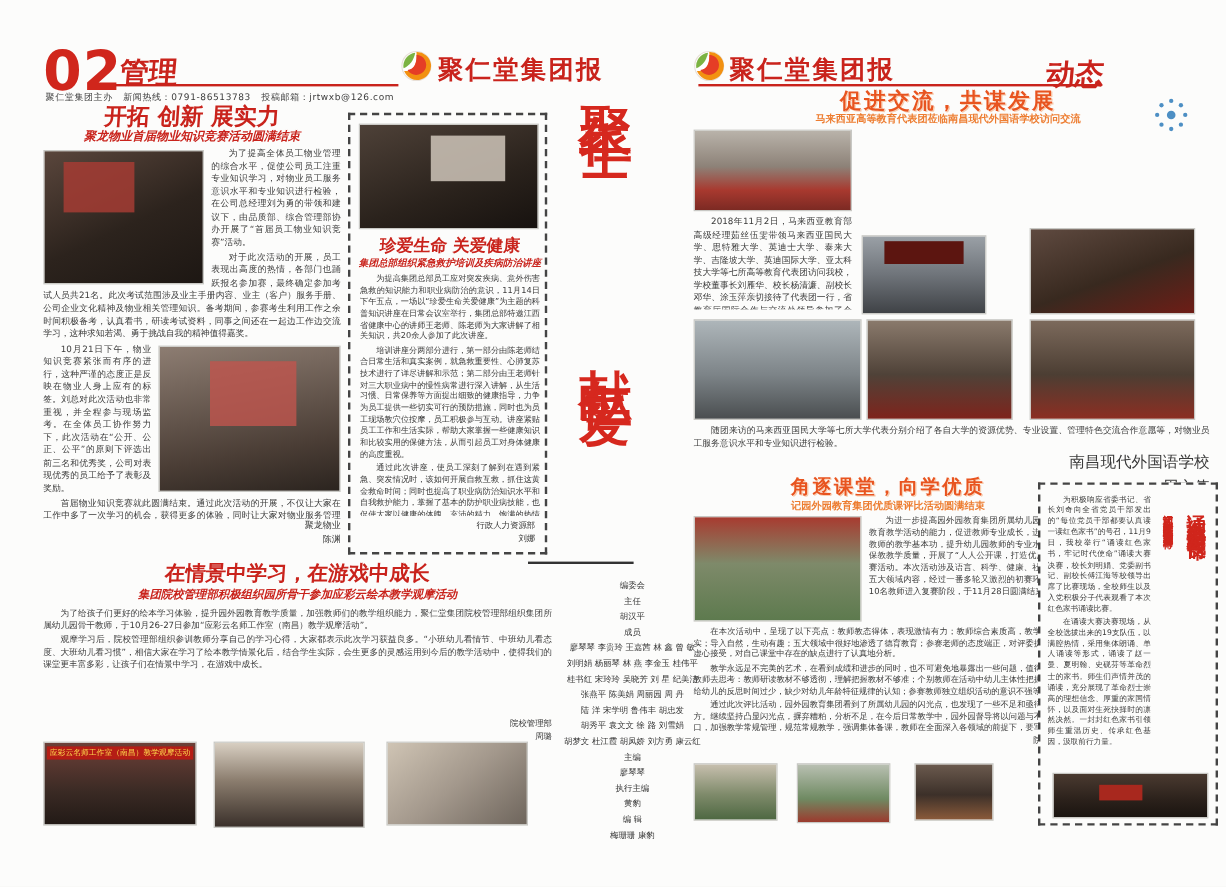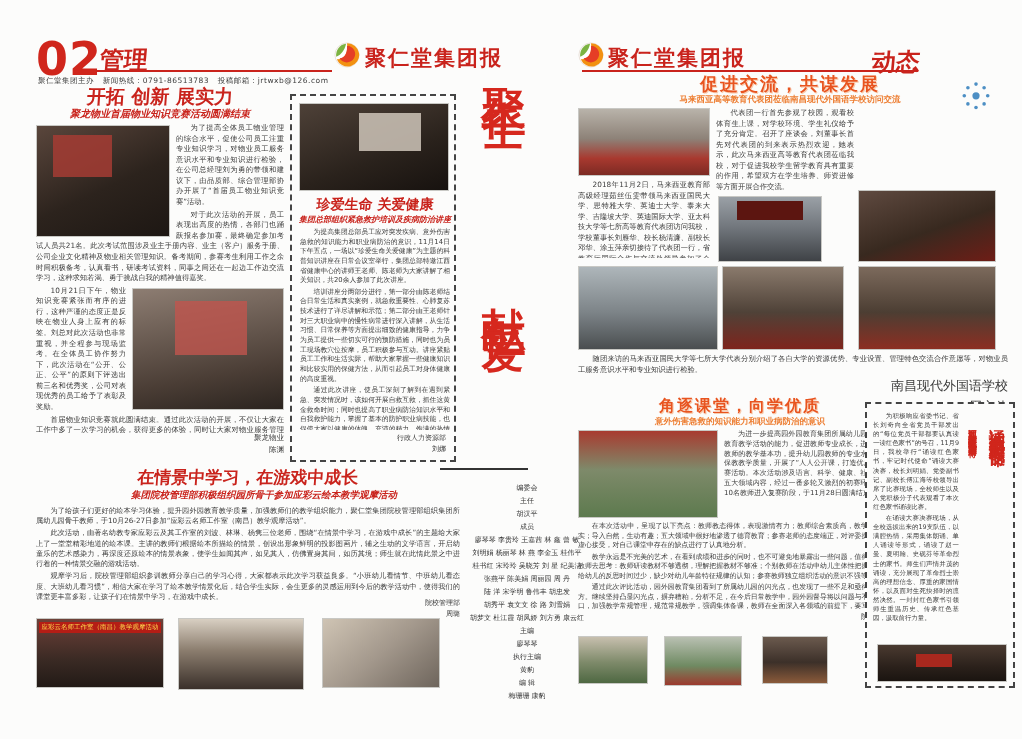--- a/index.html
+++ b/index.html
@@ -95,24 +95,23 @@
       <p>培训讲座分两部分进行，第一部分由陈老师结合日常生活和真实案例，就急救重要性、心肺复苏技术进行了详尽讲解和示范；第二部分由王老师针对三大职业病中的慢性病常进行深入讲解，从生活习惯、日常保养等方面提出细致的健康指导，力争为员工提供一些切实可行的预防措施，同时也为员工现场教穴位按摩，员工积极参与互动。讲座紧贴员工工作和生活实际，帮助大家掌握一些健康知识和比较实用的保健方法，从而引起员工对身体健康的高度重视。</p>
       <p>通过此次讲座，使员工深刻了解到在遇到紧急、突发情况时，该如何开展自救互救，抓住这黄金救命时间；同时也提高了职业病防治知识水平和自我救护能力，掌握了基本的防护职业病技能，也促使大家以健康的体魄、充沛的精力、饱满的热情投入到工作中。</p>
     </div>
     <div class="abs sig" style="right:8px;bottom:5px;width:120px;font-size:7px;">
       <div>行政人力资源部</div>
       <div>刘娜</div>
     </div>
   </div>
 
   <div class="abs atitle" style="left:36px;top:466px;width:424px;font-size:17px;">在情景中学习，在游戏中成长</div>
-  <div class="abs asub" style="left:52px;top:489px;width:424px;font-size:9.5px;">集团院校管理部积极组织园所骨干参加应彩云绘本教学观摩活动</div>
+  <div class="abs asub" style="left:36px;top:489px;width:424px;font-size:9.5px;">集团院校管理部积极组织园所骨干参加应彩云绘本教学观摩活动</div>
   <div class="abs body-txt" style="left:36px;top:506px;width:424px;height:94px;font-size:7.2px;line-height:1.42;">
     <p>为了给孩子们更好的绘本学习体验，提升园外园教育教学质量，加强教师们的教学组织能力，聚仁堂集团院校管理部组织集团所属幼儿园骨干教师，于10月26-27日参加“应彩云名师工作室（南昌）教学观摩活动”。</p>
-    <p>此次活动，由著名幼教专家应彩云及其工作室的刘波、林琳、杨隽三位老师，围绕“在情景中学习，在游戏中成长”的主题给大家上了一堂堂精彩地道的绘本课。主讲的教师们根据绘本所描绘的情景，创设出形象鲜明的投影图画片，辅之生动的文学语言，开启幼童乐的艺术感染力，再深度还原绘本的情景表象，使学生如闻其声，如见其人，仿佛置身其间，如历其境；师生就在此情此景之中进行着的一种情景交融的游戏活动。</p>
     <p>观摩学习后，院校管理部组织参训教师分享自己的学习心得，大家都表示此次学习获益良多。“小班幼儿看情节、中班幼儿看态度、大班幼儿看习惯”，相信大家在学习了绘本教学情景化后，结合学生实际，会生更多的灵感运用到今后的教学活动中，使得我们的课堂更丰富多彩，让孩子们在情景中学习，在游戏中成长。</p>
   </div>
   <div class="abs sig" style="left:336px;top:598px;width:124px;font-size:7px;">
     <div>院校管理部</div>
     <div>周璐</div>
   </div>
   <div class="photo ph-c1" style="left:36px;top:618px;width:128px;height:70px;">
     <div class="banner">应彩云名师工作室（南昌）教学观摩活动</div>
   </div>
   <div class="photo ph-c2" style="left:178px;top:618px;width:126px;height:72px;"></div>
@@ -167,38 +166,35 @@
         <circle cx="11" cy="31" r="2" fill="#4d8fc4"></circle>
       <circle cx="7" cy="22" r="2" fill="#4d8fc4"></circle>
         <circle cx="11" cy="13" r="2" fill="#4d8fc4"></circle>
     </svg>
   </div>
 
   <div class="photo ph-d1" style="left:578px;top:108px;width:132px;height:68px;"></div>
   <div class="abs body-txt" style="left:578px;top:180px;width:132px;height:78px;">
     <p style="text-indent:2em;">2018年11月2日，马来西亚教育部高级经理茹丝伍雯带领马来西亚国民大学、思特雅大学、英迪士大学、泰来大学、吉隆坡大学、英迪国际大学、亚太科技大学等七所高等教育代表团访问我校，学校董事长刘雁华、校长杨清濂、副校长邓华、涂玉萍亲切接待了代表团一行，省教育厅国际合作与交流处领导参加了会议。</p>
   </div>
-  <div class="abs body-txt" style="left:716px;top:108px;width:138px;height:84px;">
-    <p>代表团一行首先参观了校园，观看校体育生上课，对学校环境、学生礼仪给予了充分肯定。召开了座谈会，刘董事长首先对代表团的到来表示热烈欢迎，她表示，此次马来西亚高等教育代表团莅临我校，对于促进我校学生留学教育具有重要的作用，希望双方在学生培养、师资进修等方面开展合作交流。</p>
-  </div>
   <div class="photo ph-d2" style="left:718px;top:196px;width:104px;height:66px;"></div>
   <div class="photo ph-d3" style="left:858px;top:190px;width:138px;height:72px;"></div>
   <div class="photo ph-d4" style="left:578px;top:266px;width:140px;height:84px;"></div>
   <div class="photo ph-d5" style="left:722px;top:266px;width:122px;height:84px;"></div>
   <div class="photo ph-d6" style="left:858px;top:266px;width:138px;height:84px;"></div>
   <div class="abs body-txt" style="left:578px;top:354px;width:430px;height:24px;">
     <p>随团来访的马来西亚国民大学等七所大学代表分别介绍了各自大学的资源优势、专业设置、管理特色交流合作意愿等，对物业员工服务意识水平和专业知识进行检验。</p>
   </div>
   <div class="abs sig" style="left:868px;top:376px;width:140px;font-size:13px;">
     <div>南昌现代外国语学校</div>
     <div>周文伟</div>
   </div>
 
   <div class="abs otitle" style="left:600px;top:396px;width:280px;font-size:16px;">角逐课堂，向学优质</div>
-  <div class="abs osub" style="left:600px;top:416px;width:280px;font-size:8.5px;">意外伤害急救的知识能力和职业病防治的意识</div>
+  <div class="abs osub" style="left:600px;top:416px;width:280px;font-size:8.5px;">记园外园教育集团优质课评比活动圆满结束</div>
   <div class="photo ph-e1" style="left:578px;top:430px;width:140px;height:88px;"></div>
   <div class="abs body-txt" style="left:724px;top:430px;width:172px;height:88px;font-size:7px;line-height:1.4;">
     <p>为进一步提高园外园教育集团所属幼儿园教师组织教育教学活动的能力，促进教师专业成长，进一步加强教师的教学基本功，提升幼儿园教师的专业水平，提高保教教学质量，开展了“人人公开课，打造优质课”的竞赛活动。本次活动涉及语言、科学、健康、社会、艺术五大领域内容，经过一番多轮又激烈的初赛环节，共有10名教师进入复赛阶段，于11月28日圆满结束。</p>
   </div>
   <div class="abs body-txt" style="left:578px;top:522px;width:318px;height:90px;font-size:6.9px;line-height:1.38;">
     <p>在本次活动中，呈现了以下亮点：教师教态得体，表现激情有力；教师综合素质高，教学基本功扎实；导入自然，生动有趣；五大领域中很好地渗透了德育教育；参赛老师的态度端正，对评委提出的意见虚心接受，对自己课堂中存在的缺点进行了认真地分析。</p>
     <p>教学永远是不完美的艺术，在看到成绩和进步的同时，也不可避免地暴露出一些问题，值得我们每位教师去思考：教师研读教材不够透彻，理解把握教材不够准；个别教师在活动中幼儿主体性把握不准确，给幼儿的反思时间过少，缺少对幼儿年龄特征规律的认知；参赛教师独立组织活动的意识不强等。</p>
     <p>通过此次评比活动，园外园教育集团看到了所属幼儿园的闪光点，也发现了一些不足和亟待改进的地方。继续坚持凸显闪光点，摒弃糟粕，分析不足，在今后日常教学中，园外园督导将以问题与不足为突破口，加强教学常规管理，规范常规教学，强调集体备课，教师在全面深入各领域的前提下，要写出详细的教案，减少教学活动组织的随意性；在集体教学和领域教学方面，教师要体现精讲多练，充分发挥幼儿的主体性，活跃学习气氛，注重幼儿学习品质的养成。</p>
   </div>
   <div class="abs sig" style="left:772px;top:612px;width:124px;font-size:7px;">

